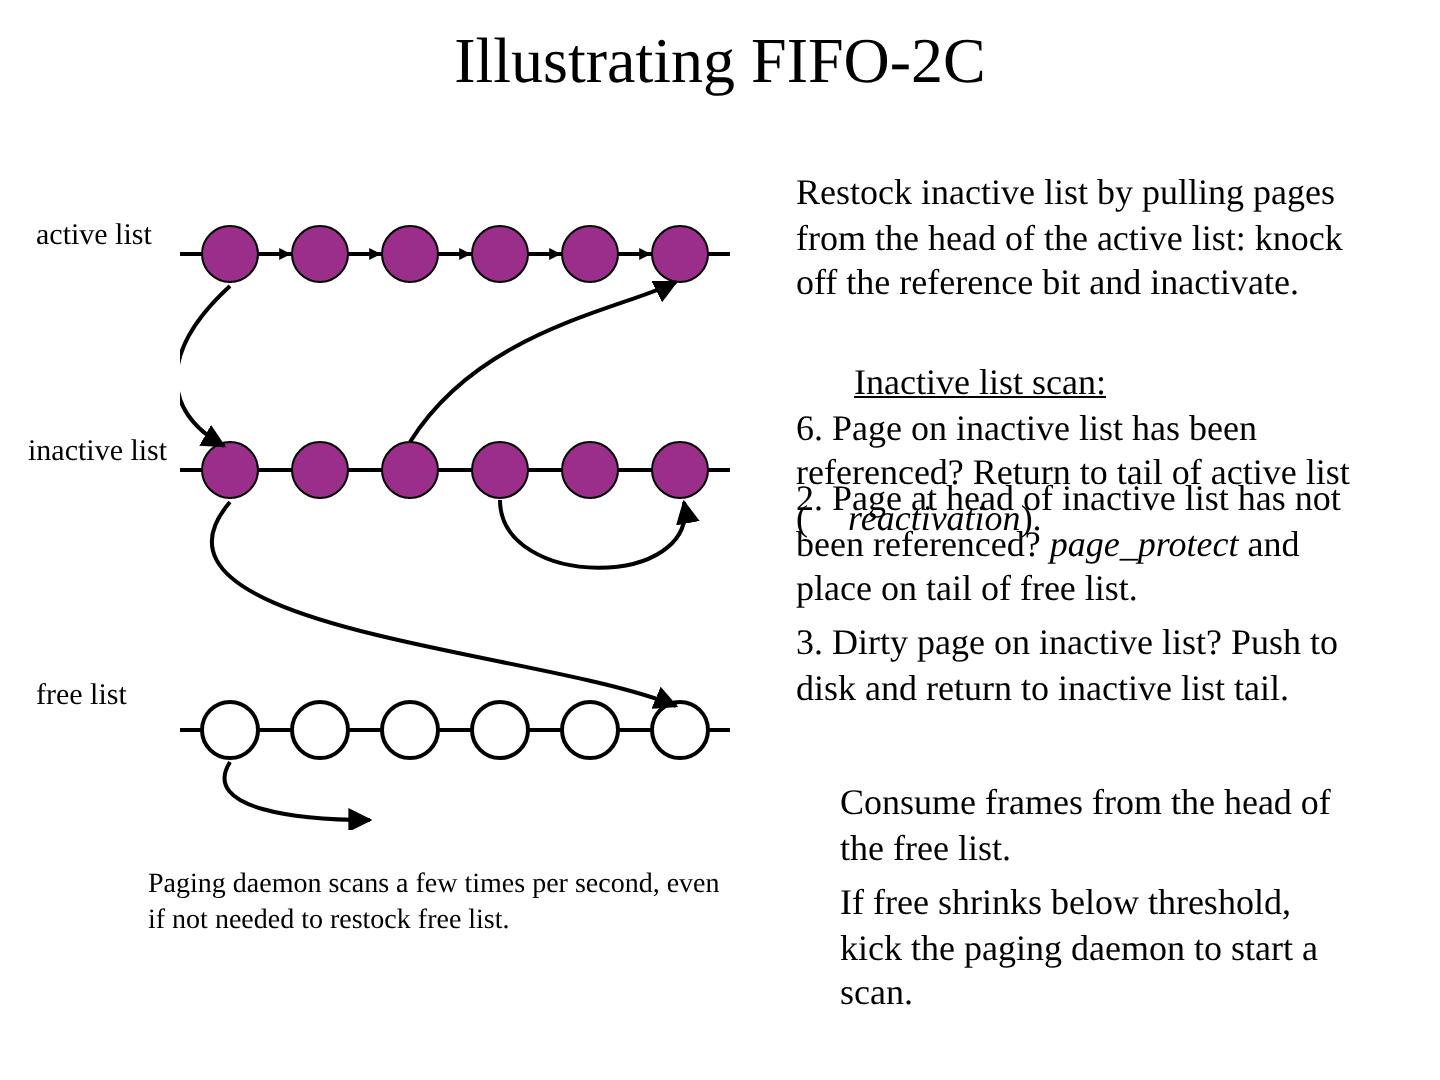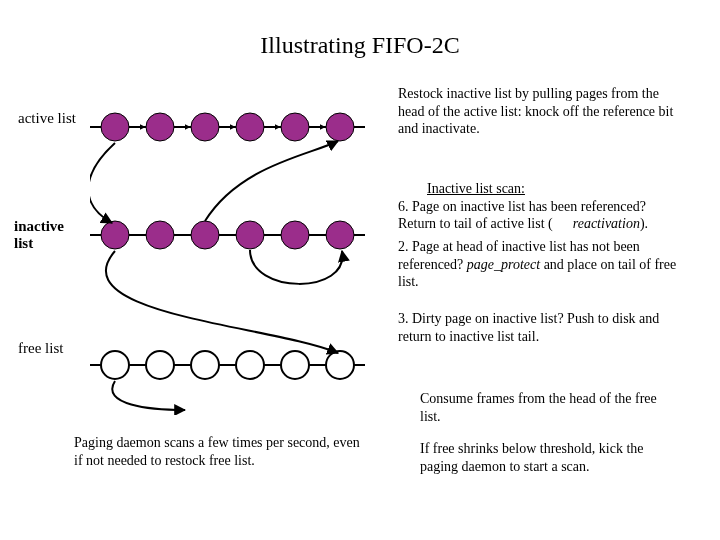--- a/index.html
+++ b/index.html
@@ -5,45 +5,45 @@
   * { margin: 0; padding: 0; box-sizing: border-box; }
   body {
     width: 720px;
     height: 540px;
     background: #fff;
     font-family: Georgia, 'Times New Roman', serif;
     position: relative;
     overflow: hidden;
   }
   .title {
-    font-size: 24px;
+    font-size: 32px;
     text-align: center;
-    padding-top: 32px;
+    padding-top: 12px;
     padding-bottom: 8px;
     font-family: Georgia, serif;
   }
   .diagram {
     position: absolute;
     left: 0;
     top: 90px;
     width: 720px;
     height: 450px;
   }
   .list-label {
     position: absolute;
     font-size: 15px;
     text-align: left;
     width: 70px;
   }
   .lbl-active { left: 18px; top: 20px; }
-  .lbl-inactive { left: 14px; top: 128px; font-weight: bold; }
+  .lbl-inactive { left: 14px; top: 128px; }
   .lbl-free { left: 18px; top: 250px; }
   .text-block {
     position: absolute;
-    font-size: 14px;
+    font-size: 18px;
     line-height: 1.25;
     width: 280px;
   }
   .txt1 { left: 398px; top: -5px; }
   .txt2 { left: 398px; top: 90px; }
   .txt2 .underline { text-decoration: underline; margin-left: 29px; }
   .txt2 .italic { font-style: italic; margin-left: 20px; }
   .txt3 { left: 398px; top: 148px; }
   .txt3 .italic { font-style: italic; margin-top: 24px; }
   .txt4 { left: 398px; top: 220px; }

